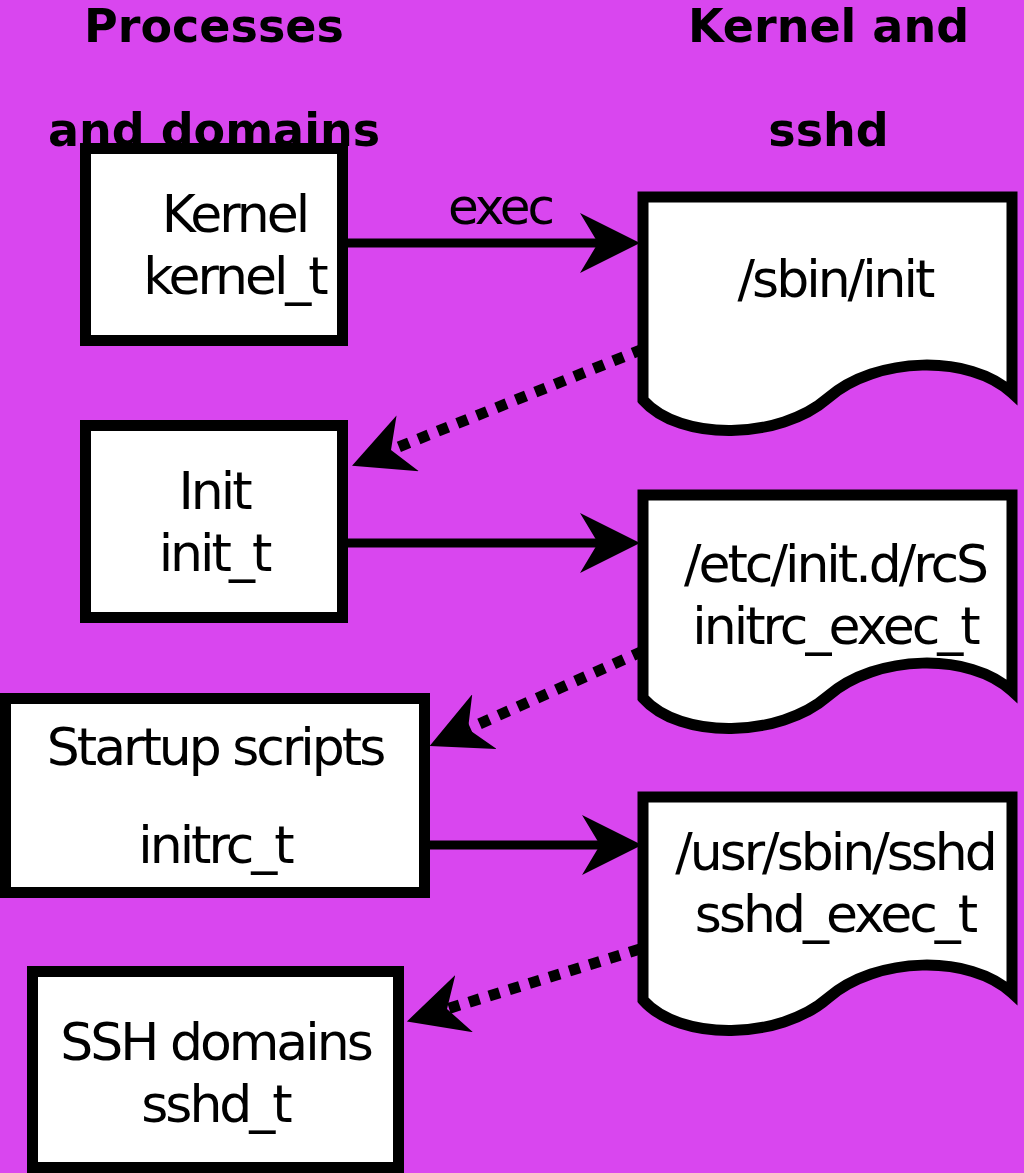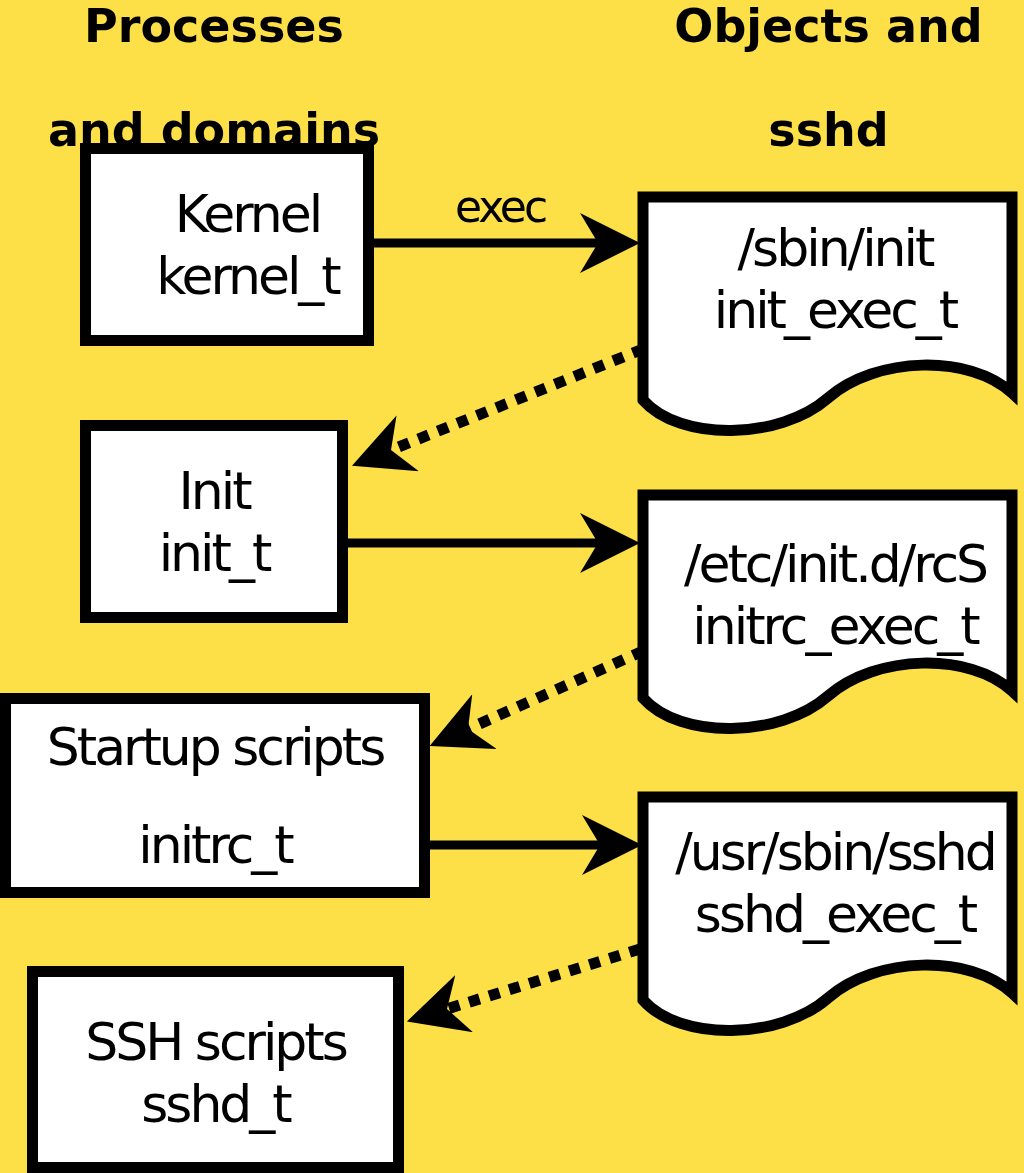--- a/index.html
+++ b/index.html
@@ -1,19 +1,19 @@
 <!DOCTYPE html>
 <html><head>
 <meta charset="utf-8">
 <style>
   html,body{margin:0;padding:0;background:#ffffff;}
   #stage{
     position:relative;
     width:1024px;height:1173px;
-    background:#fde047;
+    background:#d946ef;
     font-family:"DejaVu Sans",sans-serif;
     color:#000;
     overflow:hidden;
   }
   #shapes{position:absolute;left:0;top:0;z-index:1;}
   .hdr{
     position:absolute;z-index:2;
     font-weight:bold;font-size:46px;line-height:52px;
     text-align:center;white-space:pre-line;
   }
@@ -28,21 +28,21 @@
     font-size:52px;line-height:62px;letter-spacing:-3px;
     text-align:center;white-space:nowrap;
   }
   .doclabel{
     position:absolute;z-index:2;
     display:flex;flex-direction:column;
     align-items:center;justify-content:center;padding-left:7px;
   }
   .edgelabel{
     position:absolute;z-index:2;
-    font-size:44px;line-height:62px;letter-spacing:-3px;
+    font-size:50px;line-height:62px;letter-spacing:-3px;
     text-align:center;
   }
 </style>
 </head>
 <body>
 
 <div id="stage">
 
   <svg id="shapes" width="1024" height="1173" viewBox="0 0 1024 1173">
     <defs>
@@ -60,48 +60,47 @@
     <line x1="425" y1="845" x2="600" y2="845" stroke="#000" stroke-width="9" marker-end="url(#ah)"></line>
 
     <line x1="643" y1="349" x2="391" y2="450" stroke="#000" stroke-width="11" stroke-dasharray="11 10" marker-end="url(#ah)"></line>
     <line x1="643" y1="651" x2="468" y2="729" stroke="#000" stroke-width="11" stroke-dasharray="11 10" marker-end="url(#ah)"></line>
     <line x1="640" y1="949" x2="447" y2="1009" stroke="#000" stroke-width="11" stroke-dasharray="11 10" marker-end="url(#ah)"></line>
   </svg>
 
   <div class="hdr" style="left:0;top:0;width:428px;"><span>Processes</span><br>
   <span>and domains</span></div>
 
-  <div class="hdr" style="left:633px;top:0;width:391px;"><span>Objects and</span><br>
+  <div class="hdr" style="left:633px;top:0;width:391px;"><span>Kernel and</span><br>
   <span>sshd</span></div>
 
   <div class="edgelabel" style="left:430px;top:176px;width:140px;">exec</div>
 
-  <div class="procbox" style="left:80px;top:143px;width:294px;height:203px;padding-left:41px;">
+  <div class="procbox" style="left:80px;top:143px;width:268px;height:203px;padding-left:41px;">
     <div class="nodetext">Kernel</div>
     <div class="nodetext">kernel_t</div>
   </div>
 
   <div class="procbox" style="left:80px;top:420px;width:268px;height:203px;">
     <div class="nodetext">Init</div>
     <div class="nodetext">init_t</div>
   </div>
 
   <div class="procbox" style="left:0px;top:693px;width:430px;height:205px;gap:36px;">
     <div class="nodetext">Startup scripts</div>
     <div class="nodetext">initrc_t</div>
   </div>
 
   <div class="procbox" style="left:27px;top:966px;width:377px;height:207px;padding-top:6px;">
-    <div class="nodetext">SSH scripts</div>
+    <div class="nodetext">SSH domains</div>
     <div class="nodetext">sshd_t</div>
   </div>
 
   <div class="doclabel" style="left:648px;top:193px;width:360px;height:172px;">
     <div class="nodetext">/sbin/init</div>
-    <div class="nodetext">init_exec_t</div>
   </div>
 
   <div class="doclabel" style="left:648px;top:509px;width:360px;height:172px;">
     <div class="nodetext">/etc/init.d/rcS</div>
     <div class="nodetext">initrc_exec_t</div>
   </div>
 
   <div class="doclabel" style="left:648px;top:797px;width:360px;height:172px;">
     <div class="nodetext">/usr/sbin/sshd</div>
     <div class="nodetext">sshd_exec_t</div>

